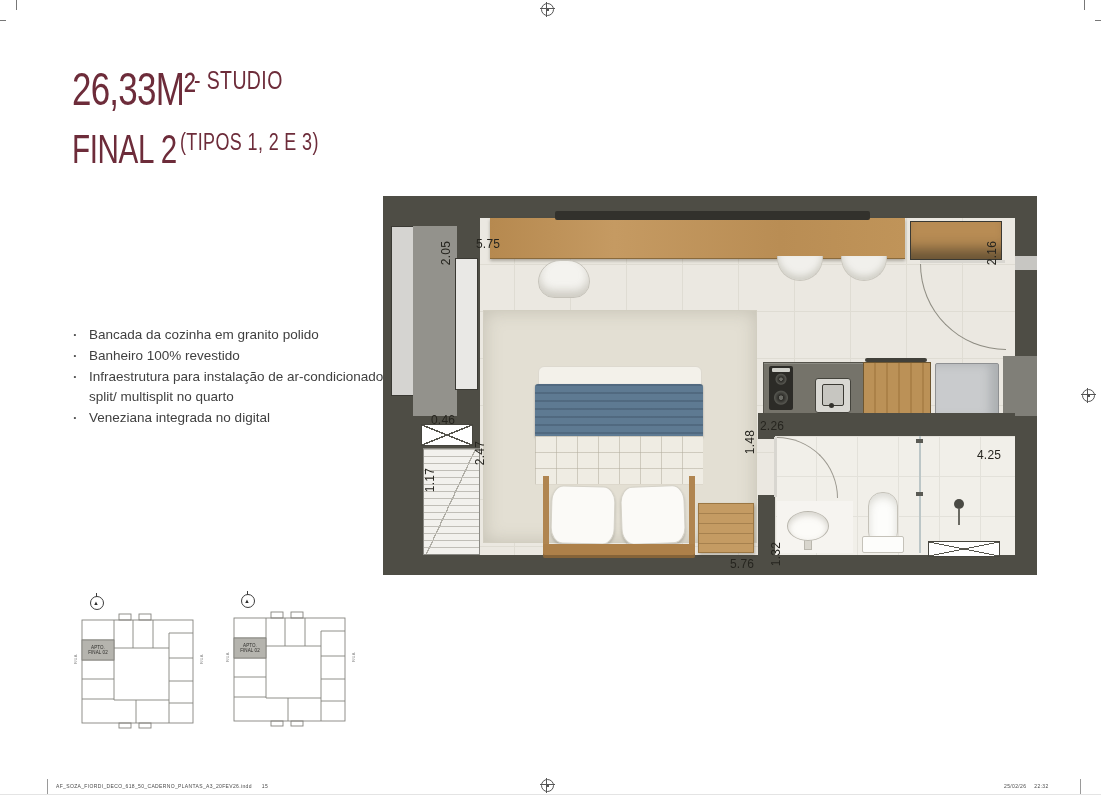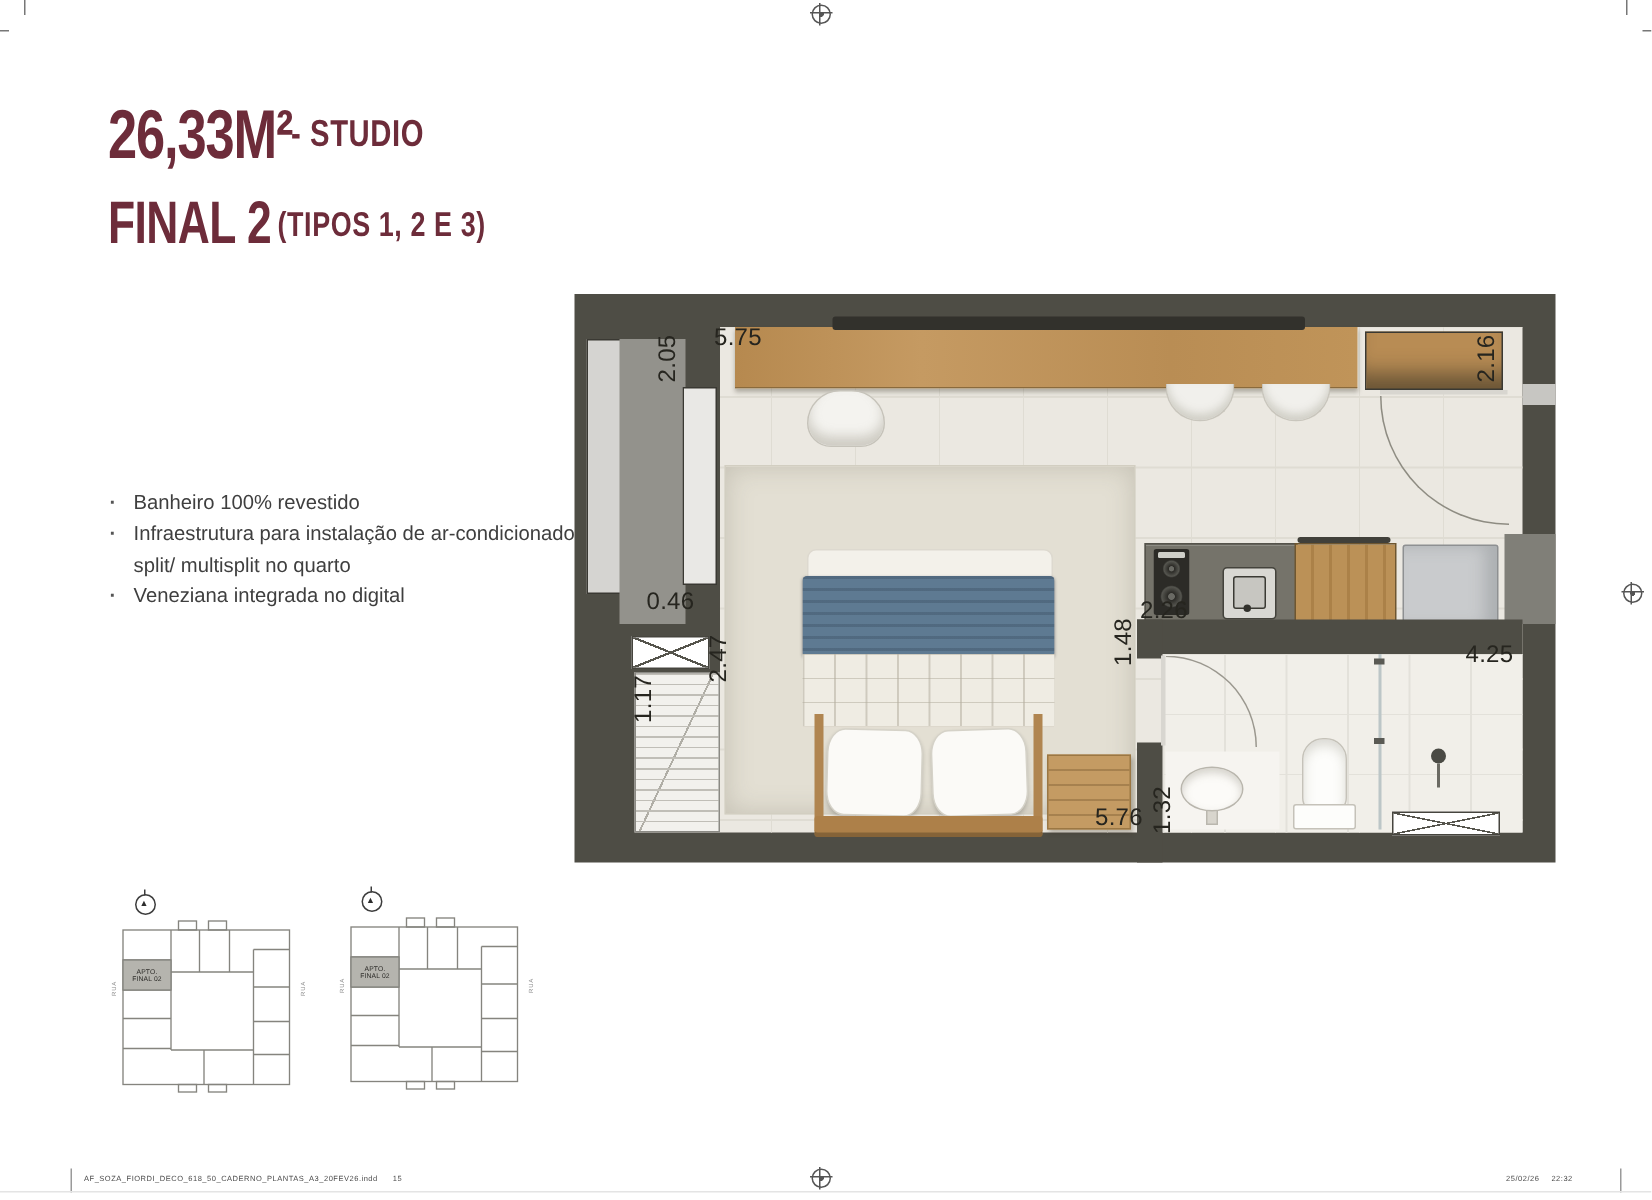--- a/index.html
+++ b/index.html
@@ -11,38 +11,38 @@
 
   
   .crop{position:absolute;background:#777;}
   .reg{position:absolute;width:11px;height:11px;border:1px solid #555;border-radius:50%;
        background:radial-gradient(circle,#555 0 1.6px,transparent 1.8px);}
   .reg::before{content:"";position:absolute;left:-2px;right:-2px;top:4px;height:1px;background:#555;}
   .reg::after{content:"";position:absolute;top:-2px;bottom:-2px;left:4px;width:1px;background:#555;}
 
   
   #title{position:absolute;left:72px;top:66px;color:#6d2c3a;}
-  .t-row{display:flex;align-items:center;white-space:nowrap;font-weight:bold;}
+  .t-row{display:flex;align-items:flex-start;white-space:nowrap;}
   .t-big{font-size:46px;line-height:46px;transform:scaleX(.76);transform-origin:left bottom;
          letter-spacing:-1px;margin-right:-40px;}
   .t-big2{font-size:40px;line-height:40px;transform:scaleX(.74);transform-origin:left bottom;
          letter-spacing:-.5px;margin-right:-34px;}
   .t-suf{font-size:25px;transform:scaleX(.78);transform-origin:left bottom;letter-spacing:.5px;}
   .t-suf2{font-size:23px;transform:scaleX(.78);transform-origin:left bottom;letter-spacing:.5px;}
   #title .t-row+.t-row{margin-top:17px;}
 
   
   #features{position:absolute;left:70px;top:325px;width:340px;margin:0;padding:0;}
   #features li{list-style:none;position:relative;padding-left:19px;font-size:13.5px;
                line-height:20.8px;color:#3f3f3f;}
   #features li::before{content:"\00B7";position:absolute;left:3px;top:0;color:#555;font-weight:bold;}
 
   
   #plan{position:absolute;left:383px;top:196px;width:654px;height:379px;background:#4e4d45;}
-  .dim{position:absolute;font-size:16px;color:#26251f;letter-spacing:.2px;z-index:40;line-height:10px;}
+  .dim{position:absolute;font-size:12px;color:#26251f;letter-spacing:.2px;z-index:40;line-height:10px;margin-top:18px;}
   .dim.v{writing-mode:vertical-rl;transform:rotate(180deg);}
 
   #floor-main{left:97px;top:22px;width:535px;height:337px;background-color:#ebe8e1;
     background-image:linear-gradient(#dfdcd3 1px,transparent 1px),
                      linear-gradient(90deg,#dfdcd3 1px,transparent 1px);
     background-size:56px 47px;background-position:34px 46px;z-index:1;}
   #floor-bath{left:392px;top:240px;width:240px;height:119px;background-color:#f1efe9;
     background-image:linear-gradient(#e3e1da 1px,transparent 1px),
                      linear-gradient(90deg,#e3e1da 1px,transparent 1px);
     background-size:41px 40px;z-index:3;}
@@ -180,20 +180,21 @@
     <span class="t-big">26,33M²</span>
     <span class="t-suf">- STUDIO</span>
   </div>
   <div class="t-row">
     <span class="t-big2">FINAL 2</span>
     <span class="t-suf2">(TIPOS 1, 2 E 3)</span>
   </div>
 </div>
 
 <ul id="features">
+  <li>Bancada da cozinha em granito polido</li>
   <li>Banheiro 100% revestido</li>
   <li>Infraestrutura para instalação de ar-condicionado tipo split/ multisplit no quarto</li>
   <li>Veneziana integrada no digital</li>
 </ul>
 
 <div id="plan">
   <div class="abs" id="floor-main"></div>
   <div class="abs" id="floor-bath"></div>
 
   <div class="abs" id="win-a"></div>

